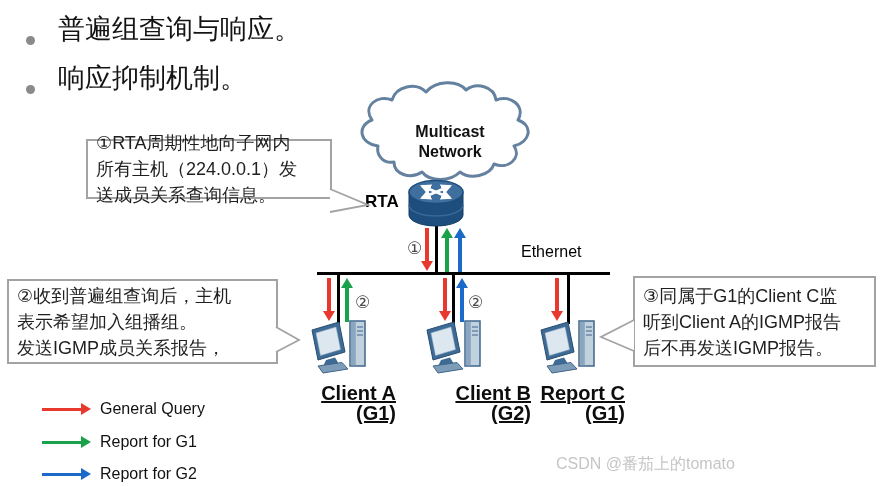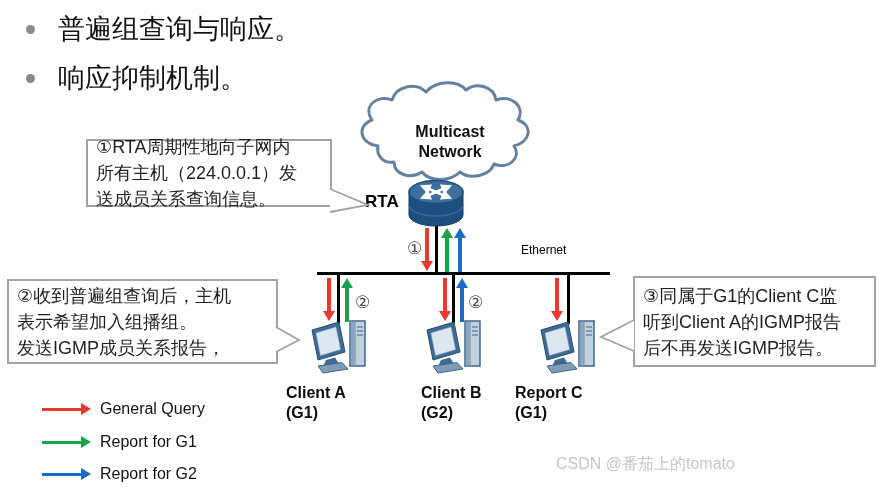--- a/index.html
+++ b/index.html
@@ -1,21 +1,21 @@
 <!DOCTYPE html>
 <html style="--color-general-query: #e8392f; --color-report-g1: #19a24a; --color-report-g2: #1b6ac9; --color-line: #000000; --color-cloud-stroke: #64819f; --color-callout-border: #a3a3a3; --color-marker: #4a4a4a; --color-watermark: #c5c5c5;"><head>
 <meta charset="utf-8">
 <style>
   html,body{margin:0;padding:0;background:#fff;}
   .stage{
     position:relative;width:888px;height:487px;background:#ffffff;overflow:hidden;
     font-family:"Liberation Sans","DejaVu Sans",sans-serif;color:#1a1a1a;
   }
   
-  .bullet{position:absolute;display:flex;align-items:flex-start;}
+  .bullet{position:absolute;display:flex;align-items:flex-end;}
   .bullet .dot{width:9px;height:9px;border-radius:50%;background:#8a8a8a;margin-top:11px;margin-right:23px;flex:0 0 auto;}
   .bullet .btxt{font-size:27px;line-height:31px;color:#141414;}
   
   .callout{
     position:absolute;background:#fff;border:2px solid var(--color-callout-border,#a3a3a3);
     box-sizing:border-box;display:flex;flex-direction:column;justify-content:center;
     padding:2px 8px;font-size:18px;line-height:26px;color:#1f1f1f;white-space:nowrap;
   }
   .tails{position:absolute;left:0;top:0;width:888px;height:487px;pointer-events:none;}
   .tail{fill:#ffffff;stroke:var(--color-callout-border,#a3a3a3);stroke-width:1.8px;}
@@ -25,23 +25,23 @@
   .av{position:absolute;width:4px;background:currentColor;}
   .av.down::after{content:"";position:absolute;left:-4px;bottom:-9px;
     border-left:6px solid transparent;border-right:6px solid transparent;border-top:10px solid currentColor;}
   .av.up::before{content:"";position:absolute;left:-4px;top:-10px;
     border-left:6px solid transparent;border-right:6px solid transparent;border-bottom:10px solid currentColor;}
   .col-q{color:var(--color-general-query,#e8392f);}
   .col-g1{color:var(--color-report-g1,#19a24a);}
   .col-g2{color:var(--color-report-g2,#1b6ac9);}
   .marker{position:absolute;font-size:17px;line-height:17px;color:var(--color-marker,#4a4a4a);}
   .lbl{position:absolute;}
-  .ethernet-label{font-size:12px;color:#000;}
+  .ethernet-label{font-size:16px;color:#000;}
   .rta-label{font-size:17px;font-weight:bold;color:#000;}
-  .client-label{width:110px;text-align:left;font-size:16px;font-weight:bold;line-height:20px;color:#0d0d0d;}
+  .client-label{width:110px;text-align:right;font-size:20px;font-weight:bold;line-height:20px;color:#0d0d0d;text-decoration:underline;}
   
   .cloud-path{fill:#ffffff;stroke:var(--color-cloud-stroke,#64819f);stroke-width:3px;stroke-linejoin:round;}
   .cloud-text{font-size:16px;font-weight:bold;fill:#111;font-family:"Liberation Sans","DejaVu Sans",sans-serif;}
   
   .legend-row{position:absolute;left:42px;display:flex;align-items:center;height:18px;}
   .la{display:inline-block;width:39px;height:3px;background:currentColor;position:relative;margin-right:19px;}
   .la::after{content:"";position:absolute;right:-10px;top:-5px;
     border-top:6.5px solid transparent;border-bottom:6.5px solid transparent;border-left:10px solid currentColor;}
   .legend-label{font-size:16px;color:#111;}
   
@@ -153,21 +153,21 @@
   </div>
   <div class="lbl client-label" style="left:421px;top:383px;">
     <div>Client B</div>
     <div>(G2)</div>
   </div>
   <div class="lbl client-label" style="left:515px;top:383px;">
     <div>Report C</div>
     <div>(G1)</div>
   </div>
 
-  <div class="callout" style="left:86px;top:139px;width:246px;height:68px;">
+  <div class="callout" style="left:86px;top:139px;width:246px;height:60px;">
     <div>①RTA周期性地向子网内</div>
     <div>所有主机（224.0.0.1）发</div>
     <div>送成员关系查询信息。</div>
   </div>
   <div class="callout" style="left:7px;top:279px;width:271px;height:85px;">
     <div>②收到普遍组查询后，主机</div>
     <div>表示希望加入组播组。</div>
     <div>发送IGMP成员关系报告，</div>
   </div>
   <div class="callout" style="left:633px;top:276px;width:243px;height:91px;">

